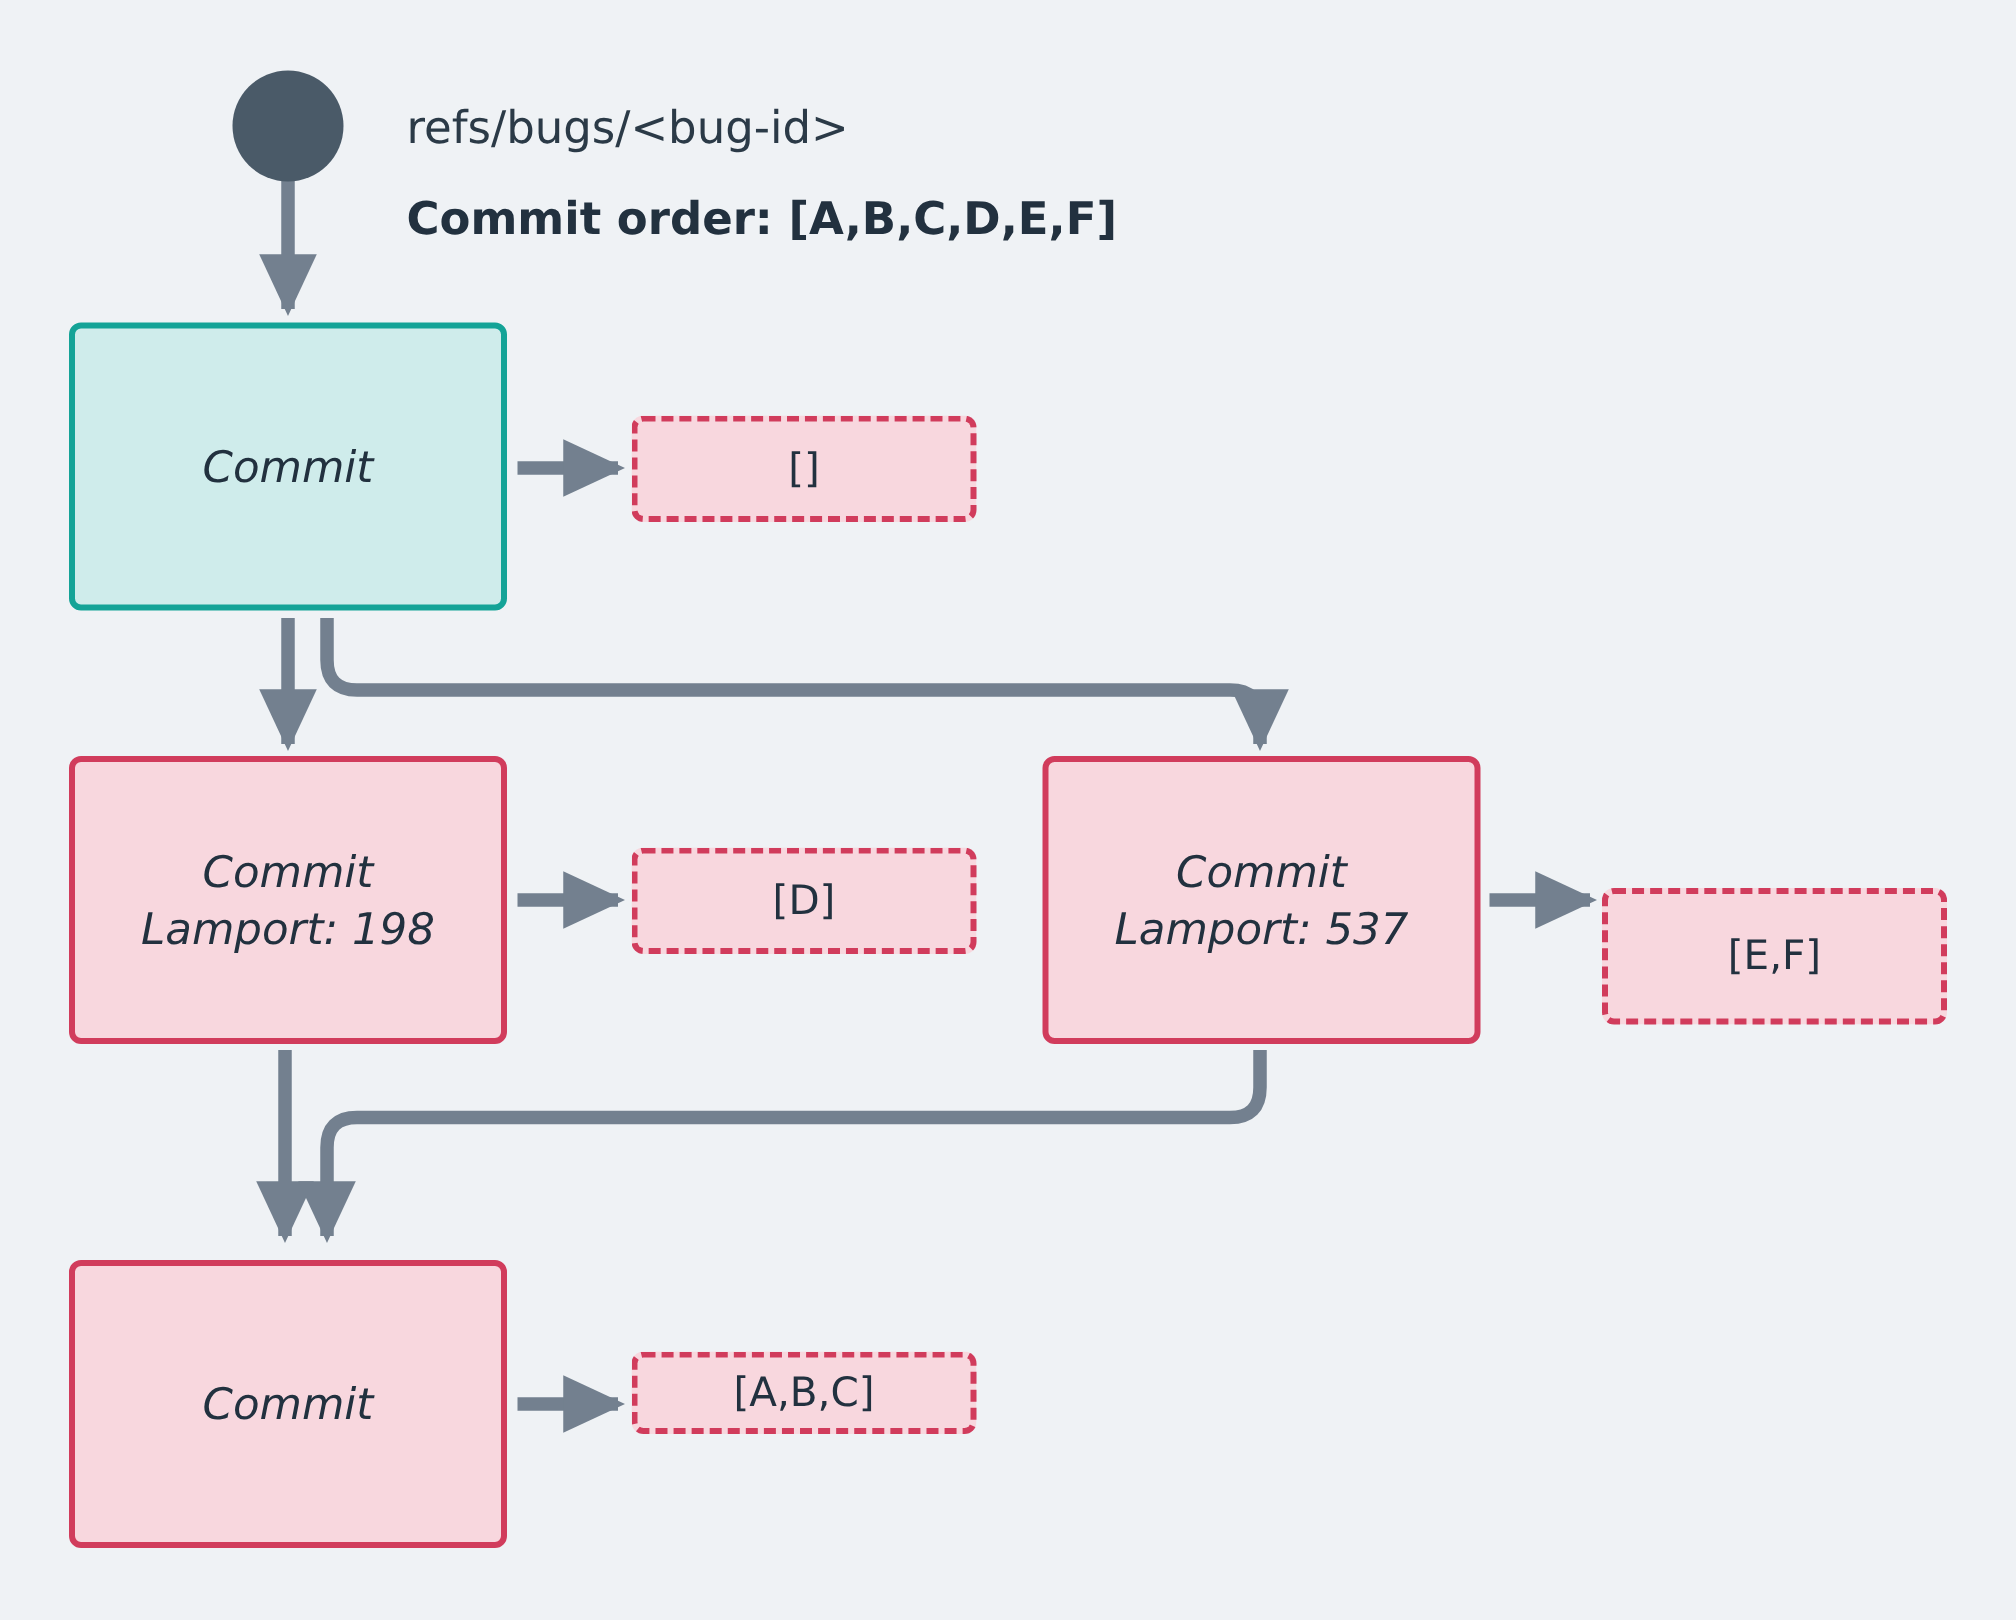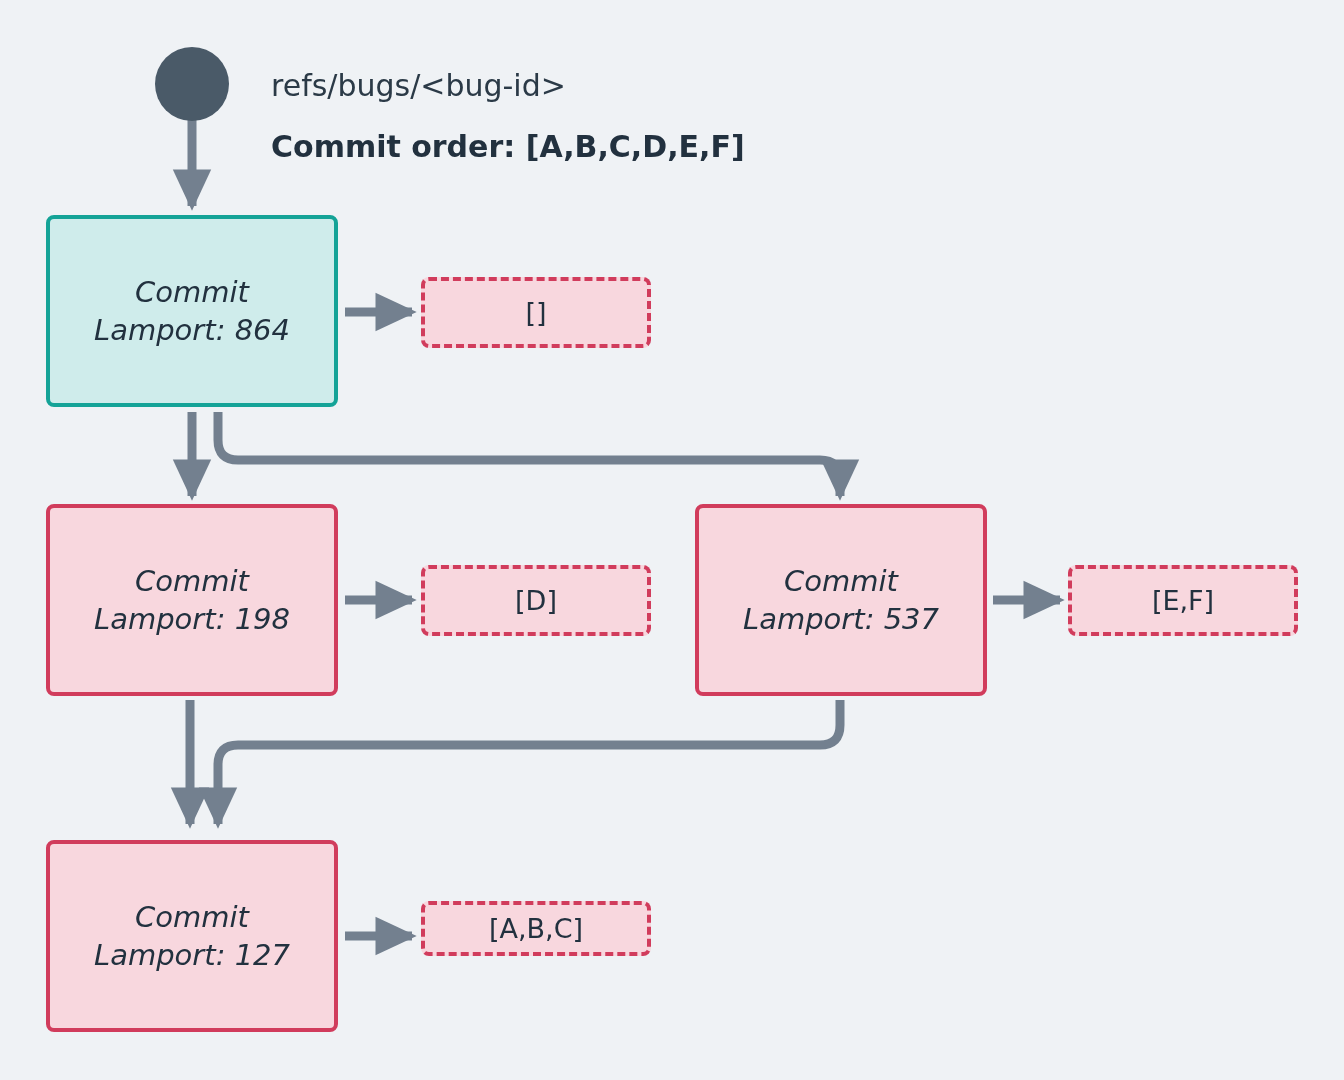--- a/index.html
+++ b/index.html
@@ -110,47 +110,45 @@
     <path d="M 345 936 L 412 936" stroke="#73808f" stroke-width="9" fill="none" stroke-linecap="butt" marker-end="url(#ah)"></path>
   </svg>
 
   <div class="root-dot" style="left:155px; top:47px; width:74px; height:74px;"></div>
 
   <div class="hdr hdr-ref" style="left:271px; top:68px;">refs/bugs/&lt;bug-id&gt;</div>
   <div class="hdr hdr-order" style="left:271px; top:129px;">Commit order: [A,B,C,D,E,F]</div>
 
   <div class="node node-commit teal" style="left:46px; top:215px; width:292px; height:192px;">
     <span class="node-line">Commit</span>
-    <span class="node-line">Lamport: 864</span>
   </div>
 
   <div class="node node-tag" style="left:421px; top:277px; width:230px; height:71px;">
     <span>[]</span>
   </div>
 
   <div class="node node-commit pink" style="left:46px; top:504px; width:292px; height:192px;">
     <span class="node-line">Commit</span>
     <span class="node-line">Lamport: 198</span>
   </div>
 
   <div class="node node-tag" style="left:421px; top:565px; width:230px; height:71px;">
     <span>[D]</span>
   </div>
 
   <div class="node node-commit pink" style="left:695px; top:504px; width:292px; height:192px;">
     <span class="node-line">Commit</span>
     <span class="node-line">Lamport: 537</span>
   </div>
 
-  <div class="node node-tag" style="left:1068px; top:565px; width:230px; height:71px;">
+  <div class="node node-tag" style="left:1068px; top:592px; width:230px; height:91px;">
     <span>[E,F]</span>
   </div>
 
   <div class="node node-commit pink" style="left:46px; top:840px; width:292px; height:192px;">
     <span class="node-line">Commit</span>
-    <span class="node-line">Lamport: 127</span>
   </div>
 
   <div class="node node-tag" style="left:421px; top:901px; width:230px; height:55px;">
     <span>[A,B,C]</span>
   </div>
 
 </div>
 
 </body></html>

